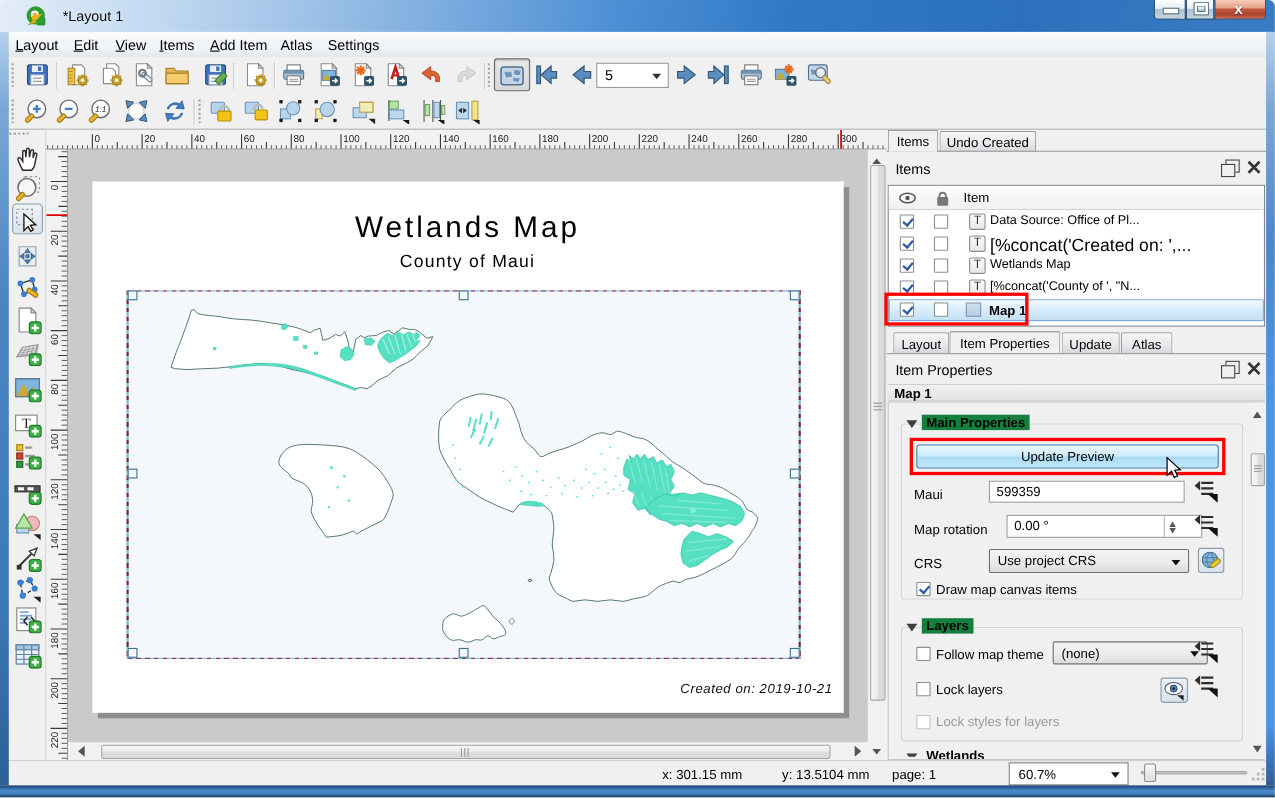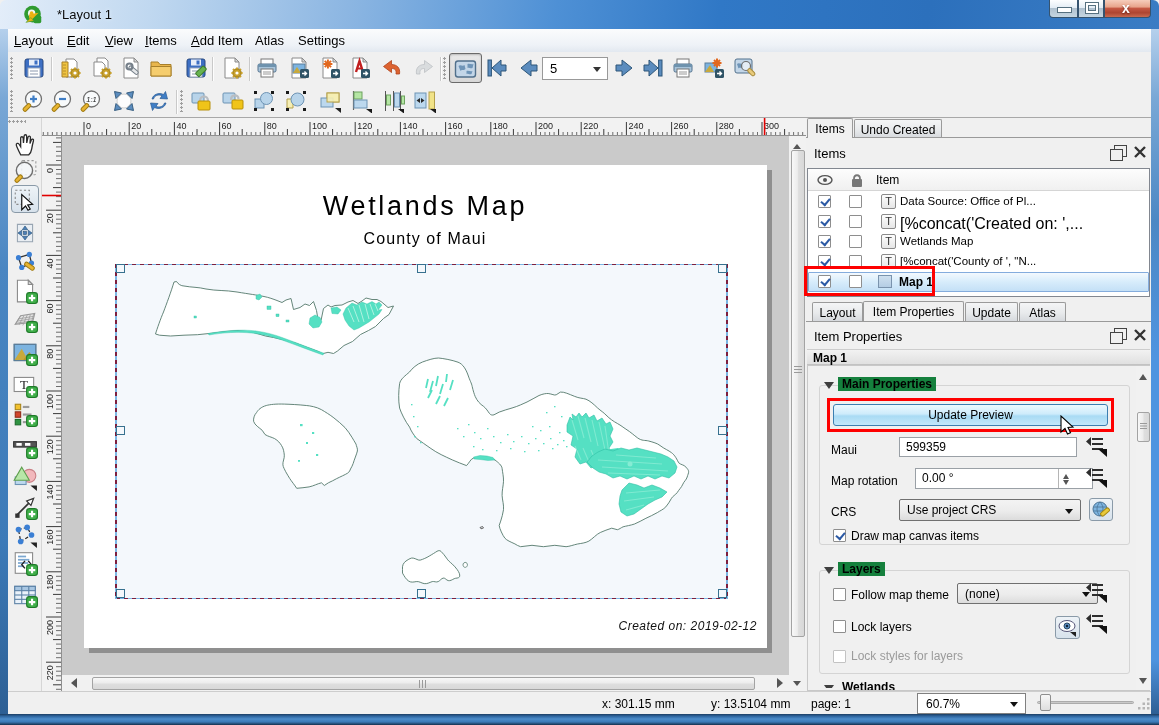--- a/index.html
+++ b/index.html
@@ -910,21 +910,21 @@
 <div class="dashv" style="left:31.5px;top:99px;height:335px;"></div>
 <div class="dashv" style="left:642.5px;top:99px;height:335px;"></div>
 <div class="hdl" style="left:32px;top:99px;"></div>
 <div class="hdl" style="left:333px;top:99px;"></div>
 <div class="hdl" style="left:634px;top:99px;"></div>
 <div class="hdl" style="left:32px;top:424px;"></div>
 <div class="hdl" style="left:333px;top:424px;"></div>
 <div class="hdl" style="left:634px;top:424px;"></div>
 <div class="hdl" style="left:32px;top:261px;"></div>
 <div class="hdl" style="left:634px;top:261px;"></div>
-<div class="pfoot" style="left:535px;top:454px;letter-spacing:0.5px;">Created on: 2019-02-12</div>
+<div class="pfoot" style="left:535px;top:454px;letter-spacing:0.5px;">Created on: 2019-10-21</div>
 </div>
 </div>
 <div class="abs" style="left:789px;top:136px;width:17px;height:555px;background:#f1f1f1;"></div>
 <div class="abs" style="left:793px;top:140px;width:0;height:0;border:4px solid transparent;border-bottom:5px solid #555;"></div>
 <div class="sbthumbv abs" style="left:790.5px;top:150px;width:14px;height:487px;"></div>
 <div class="abs" style="left:793.5px;top:366px;width:8px;height:1px;background:#9a9a9a;box-shadow:0 3px 0 #9a9a9a,0 6px 0 #9a9a9a;"></div>
 <div class="abs" style="left:793px;top:681px;width:0;height:0;border:4px solid transparent;border-top:5px solid #555;"></div>
 <div class="abs" style="left:62px;top:675px;width:727px;height:16px;background:#f1f1f1;"></div>
 <div class="abs" style="left:66px;top:678px;width:0;height:0;border:5px solid transparent;border-right:6px solid #555;"></div>
 <div class="sbthumb abs" style="left:92px;top:676.5px;width:663px;height:13px;"></div>

